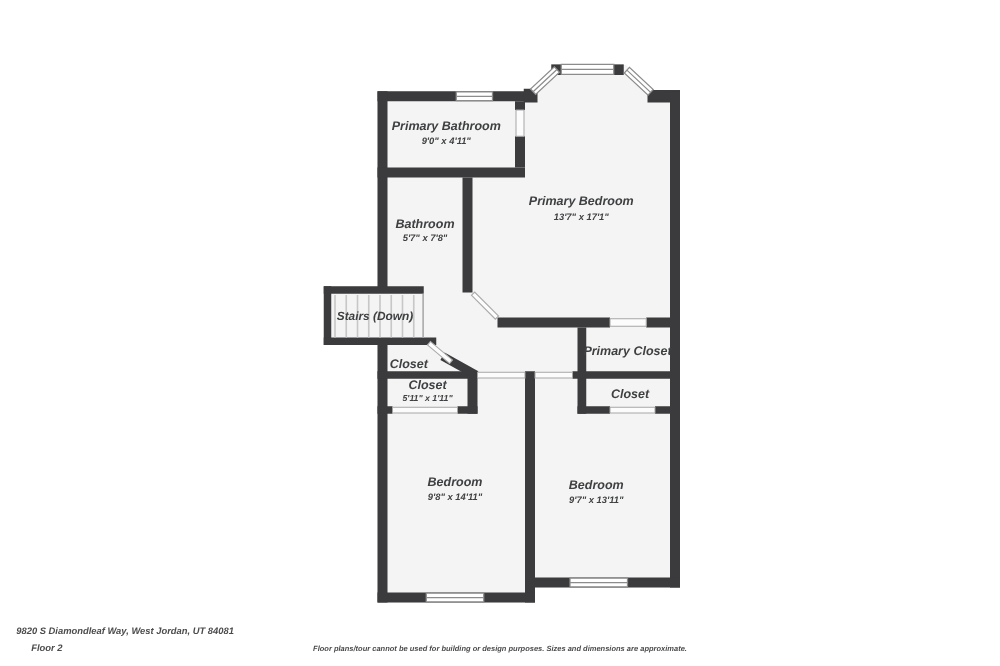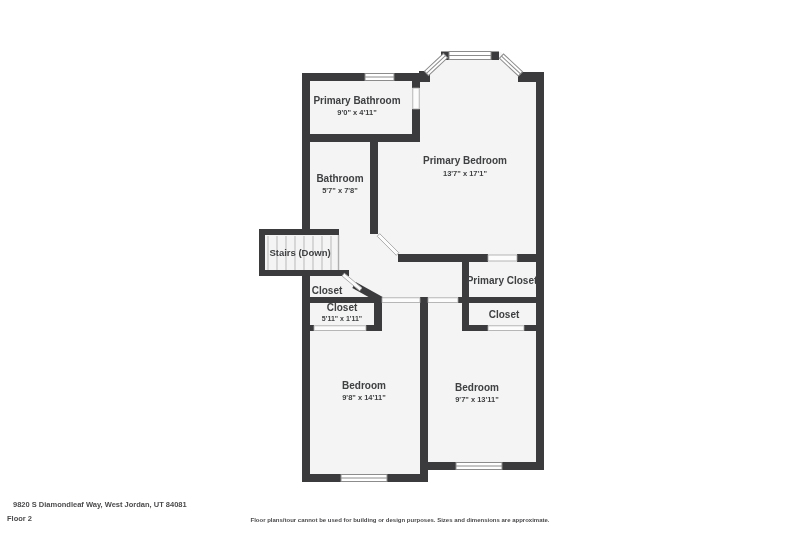--- a/index.html
+++ b/index.html
@@ -1,35 +1,35 @@
 <!DOCTYPE html>
 <html style="--wall: #3b3b3d; --room-fill: #f4f4f4; --window-line: #8c8c8c; --stair-tread: #c7c7c7; --label-text: #3f4042; --footer-text: #4b4b4d;"><head>
 <meta charset="utf-8">
 <style>
   html,body { margin:0; padding:0; background:#ffffff; }
   .page {
     position:relative; width:800px; height:533px; background:#ffffff;
-    overflow:hidden; font-family:"Liberation Sans", sans-serif;
+    overflow:hidden; font-family:"Liberation Sans", sans-serif;font-style:italic;
   }
   svg text { font-family:"Liberation Sans", sans-serif; }
   .room   { fill: var(--room-fill,#f4f4f4); }
   .wall   { fill: var(--wall,#3b3b3d); }
   .wallline { stroke: var(--wall,#3b3b3d); }
   .win    { fill:#ffffff; stroke: var(--window-line,#8c8c8c); stroke-width:1; }
   .winline{ stroke: var(--window-line,#8c8c8c); stroke-width:1; }
   .door   { fill:#fcfcfc; stroke:#a6a6a6; stroke-width:0.8; }
   .leaf   { fill:#fcfcfc; stroke:#ababab; stroke-width:0.9; }
   .tread  { stroke: var(--stair-tread,#c7c7c7); stroke-width:1.3; }
   .tread-edge { stroke:#b0b0b0; stroke-width:1.4; }
   .rname  { font-size:10px; font-weight:bold; fill:var(--label-text,#3f4042); text-anchor:middle; }
   .rname-sm { font-size:9.5px; font-weight:bold; fill:var(--label-text,#3f4042); text-anchor:middle; }
   .rdim   { font-size:7.5px; font-weight:600; fill:var(--label-text,#3f4042); text-anchor:middle; }
   .rdim-sm{ font-size:7px; font-weight:600; fill:var(--label-text,#3f4042); text-anchor:middle; }
   .addr   { position:absolute; left:13px; top:500px; font-size:7.5px; font-weight:bold; color:var(--footer-text,#4b4b4d); }
-  .floor  { position:absolute; left:7px; top:514px; font-size:7.5px; font-weight:bold; color:var(--footer-text,#4b4b4d); }
+  .floor  { position:absolute; left:25px; top:514px; font-size:7.5px; font-weight:bold; color:var(--footer-text,#4b4b4d); }
   .disclaimer { position:absolute; left:0; top:516.5px; width:100%; text-align:center;
     font-size:6px; font-weight:bold; color:var(--footer-text,#4b4b4d); }
 </style>
 </head>
 <body>
 
 <div class="page">
 
   <svg width="800" height="533" viewBox="0 0 800 533">
 

